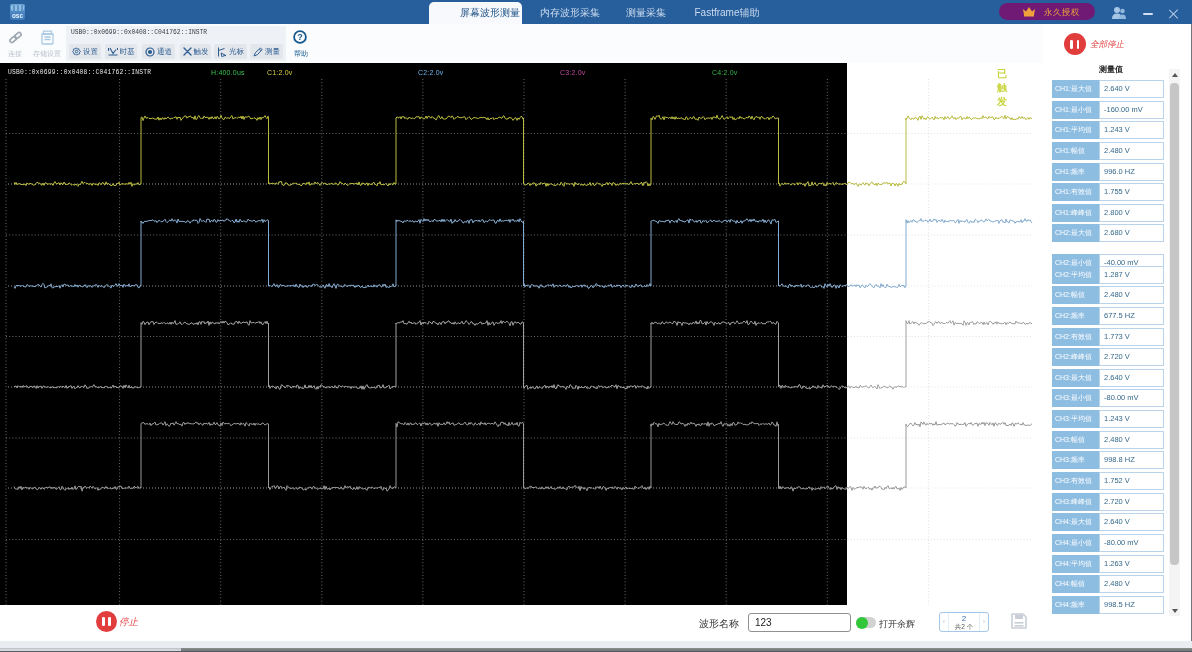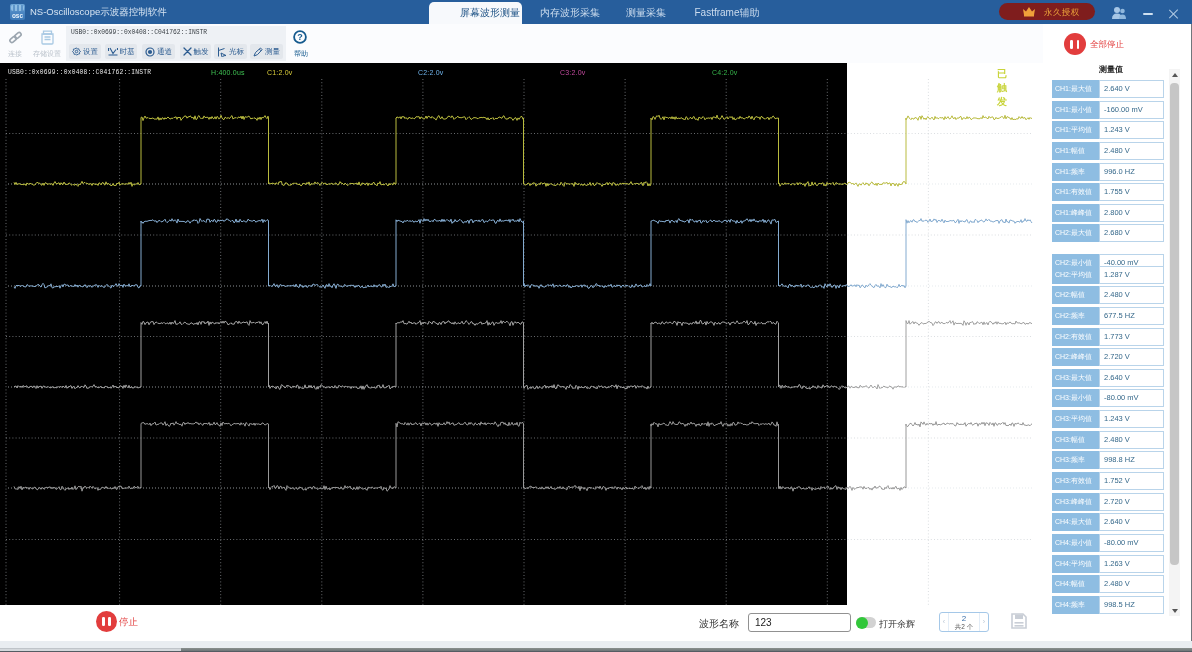--- a/index.html
+++ b/index.html
@@ -8,21 +8,21 @@
 
 #titlebar { position:absolute; left:0; top:0; width:1192px; height:24px; background:#275e9c; }
 #appicon { position:absolute; left:10px; top:4px; width:15px; height:16px; border-radius:2px;
   background:linear-gradient(180deg,#6ea6d6 0%,#4a85c2 55%,#3c79b8 100%); }
 #appicon:before { content:""; position:absolute; left:1px; top:1px; width:13px; height:6px; border-radius:2px;
   background:repeating-linear-gradient(90deg,#9cc8ea 0 2px,#5d94c8 2px 4px); opacity:.8; }
 #appicon:after { content:"osc"; position:absolute; left:0; right:0; bottom:1px; text-align:center; font-size:6.5px; color:#e8f2fb; font-weight:bold; letter-spacing:0; }
 #apptitle { position:absolute; left:30px; top:0; height:24px; line-height:24px; font-size:9.5px; color:#d7e4f2; letter-spacing:0; }
 .tab { position:absolute; top:0; height:24px; line-height:25px; font-size:10px; color:#ccdcee; text-align:center; }
 #tab1 { left:429px; width:93px; background:#f7f9fc; color:#1c5184; border-radius:5px 5px 0 0; top:2px; height:22px; line-height:22px;padding-left:29px; }
-.pill { position:absolute; left:999px; top:3px; width:96px; height:17px; border-radius:9px; background:#7f1d1d; }
+.pill { position:absolute; left:999px; top:3px; width:96px; height:17px; border-radius:9px; background:#701a75; }
 .crown { position:absolute; left:23px; top:3px; width:14px; height:11px; }
 .pilltxt { position:absolute; left:45px; top:0; height:17px; line-height:18px; font-size:8.5px; color:#e9a23b; letter-spacing:0.4px; }
 #usericon { position:absolute; left:1111px; top:6px; width:16px; height:13px; }
 #minbtn { position:absolute; left:1143px; top:13px; width:10px; height:2px; background:#cfe0f0; border-radius:1px; }
 #closebtn { position:absolute; left:1169px; top:9px; width:9px; height:9px; }
 #closebtn:before, #closebtn:after { content:""; position:absolute; left:4px; top:-1px; width:1.3px; height:12px; background:#b3cde5; }
 #closebtn:before { transform:rotate(45deg); }
 #closebtn:after { transform:rotate(-45deg); }
 
 
@@ -57,38 +57,37 @@
 .sarrow { position:absolute; left:2.5px; width:0; height:0; }
 .sarrow.up { border-left:3px solid transparent; border-right:3px solid transparent; border-bottom:4px solid #555; }
 .sarrow.dn { border-left:3px solid transparent; border-right:3px solid transparent; border-top:4px solid #555; }
 
 
 #bottombar { position:absolute; left:0; top:605px; width:1043px; height:47px; background:#fff; }
 #bstrip { position:absolute; left:0; top:641px; width:1192px; height:7px; background:#e9edf1; }
 #bband1 { position:absolute; left:0; top:648px; width:181px; height:4px; background:#d4d8dc; border-top:1px solid #bfc4c9; }
 #bband2 { position:absolute; left:181px; top:648px; width:1011px; height:4px; background:linear-gradient(180deg,#8a908e, #656c70); }
 #bedge { position:absolute; left:0; top:651px; width:1192px; height:1px; background:#555c63; }
-.redtext { color:#e23d3d; }
+.redtext { color:#e23d3d;font-style:italic; }
 #wavename { position:absolute; left:699px; top:617px; font-size:10px; color:#333; }
 #nameinput { position:absolute; left:748px; top:613px; width:103px; height:19px; border:1px solid #919191; border-radius:3px; background:#fff; font-size:10px; line-height:17px; padding-left:6px; color:#222; }
 #toggle { position:absolute; left:856px; top:617px; width:20px; height:11px; border-radius:6px; background:#d2d2d2; }
 #toggle:before { content:""; position:absolute; left:0; top:-0.5px; width:12px; height:12px; border-radius:50%; background:#32c73a; }
 #afterglow { position:absolute; left:879px; top:618px; font-size:9px; color:#333; }
 #spinner { position:absolute; left:939px; top:612px; width:50px; height:20px; border:1px solid #a5c8e8; border-radius:3px; background:#fff; }
 #spinner .num { position:absolute; left:0; top:1px; width:100%; text-align:center; font-size:8px; color:#3a6ea8; }
 #spinner .tot { position:absolute; left:0; top:10px; width:100%; text-align:center; font-size:6.5px; color:#555; }
 #spinner .la, #spinner .ra { position:absolute; top:0; width:9px; height:18px; color:#b8c6d4; font-size:7px; line-height:18px; text-align:center; }
 #spinner .la { left:0; border-right:1px solid #e3edf7; }
 #spinner .ra { right:0; border-left:1px solid #e3edf7; }
 </style></head>
 <body>
 
 <div id="titlebar">
   <div id="appicon"></div>
-  <div id="apptitle">NS-Oscilloscope示波器控制软件</div>
   <div class="tab" id="tab1">屏幕波形测量采集</div>
   <div class="tab" style="left:540px;width:60px;">内存波形采集</div>
   <div class="tab" style="left:626px;width:40px;">测量采集</div>
   <div class="tab" style="left:694px;width:66px;">Fastframe辅助</div>
   <div class="pill">
     <svg class="crown" viewBox="0 0 14 11">
       <path d="M1 3 L4 5.5 L7 1 L10 5.5 L13 3 L12 9 L2 9 Z" fill="#f0a03a"></path>
       <rect x="2" y="9" width="10" height="1.5" fill="#f0a03a"></rect>
     </svg>
     <div class="pilltxt">永久授权</div>

